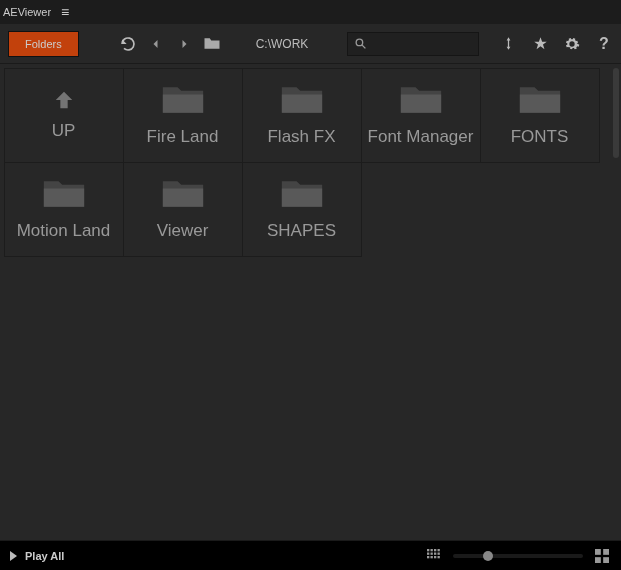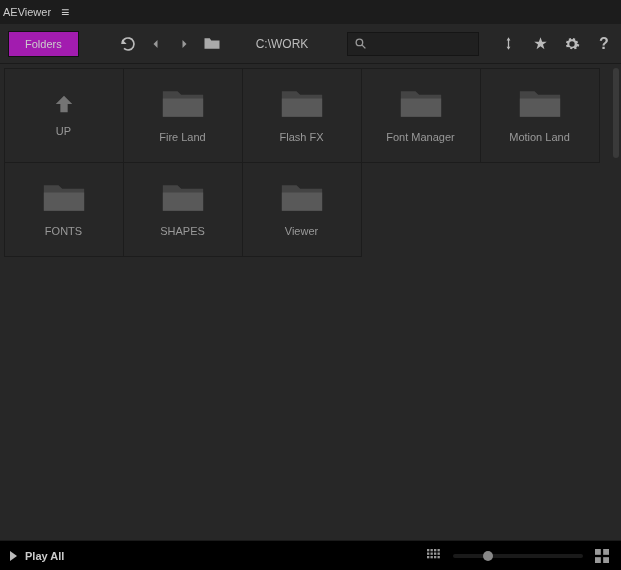--- a/index.html
+++ b/index.html
@@ -26,21 +26,21 @@
 .toolbar {
   height: 40px;
   background: #272727;
   display: flex;
   align-items: center;
   padding: 0 8px;
   gap: 10px;
   border-bottom: 1px solid #1a1a1a;
 }
 .folders-btn {
-  background: #a21caf;
+  background: #c2410c;
   color: #ccc;
   border: 1px solid #111;
   padding: 6px 16px;
   font-size: 11px;
   cursor: pointer;
 }
 .tool-icon {
   width: 18px;
   height: 18px;
   display: flex;
@@ -95,21 +95,21 @@
   height: 95px;
   border: 1px solid #1c1c1c;
   display: flex;
   flex-direction: column;
   align-items: center;
   justify-content: center;
   gap: 10px;
   cursor: pointer;
   margin: -0.5px;
 }
-.cell .label { color: #999; font-size: 11px; text-align: center; }
+.cell .label { color: #999; font-size: 17px; text-align: center; }
 .folder-svg { width: 44px; height: 34px; }
 .up-svg { width: 22px; height: 22px; fill: #747474; }
 .scrollbar-track {
   position: absolute;
   right: 2px;
   top: 4px;
   width: 6px;
   height: 90px;
   background: #3a3a3a;
   border-radius: 3px;
@@ -248,48 +248,48 @@
           </div>
           <div class="label">Font Manager</div>
         </div>
         <div class="cell">
           <div>
             <svg class="folder-svg" viewBox="0 0 48 36">
               <path fill="#444444" d="M2 4h16l4 4h24v24H2z"></path>
               <path fill="#595959" d="M2 12h44v20H2z"></path>
             </svg>
           </div>
+          <div class="label">FONTS</div>
+        </div>
+        <div class="cell">
+          <div>
+            <svg class="folder-svg" viewBox="0 0 48 36">
+              <path fill="#444444" d="M2 4h16l4 4h24v24H2z"></path>
+              <path fill="#595959" d="M2 12h44v20H2z"></path>
+            </svg>
+          </div>
           <div class="label">Motion Land</div>
         </div>
         <div class="cell">
           <div>
             <svg class="folder-svg" viewBox="0 0 48 36">
               <path fill="#444444" d="M2 4h16l4 4h24v24H2z"></path>
               <path fill="#595959" d="M2 12h44v20H2z"></path>
             </svg>
           </div>
-          <div class="label">FONTS</div>
+          <div class="label">Viewer</div>
         </div>
         <div class="cell">
           <div>
             <svg class="folder-svg" viewBox="0 0 48 36">
               <path fill="#444444" d="M2 4h16l4 4h24v24H2z"></path>
               <path fill="#595959" d="M2 12h44v20H2z"></path>
             </svg>
           </div>
           <div class="label">SHAPES</div>
-        </div>
-        <div class="cell">
-          <div>
-            <svg class="folder-svg" viewBox="0 0 48 36">
-              <path fill="#444444" d="M2 4h16l4 4h24v24H2z"></path>
-              <path fill="#595959" d="M2 12h44v20H2z"></path>
-            </svg>
-          </div>
-          <div class="label">Viewer</div>
         </div>
       </div>
   </div>
   <div class="scrollbar-track"></div>
 </div>
 
 <div class="footer">
   <div class="play-btn">
     <div class="play-triangle"></div>
     <span>Play All</span>

